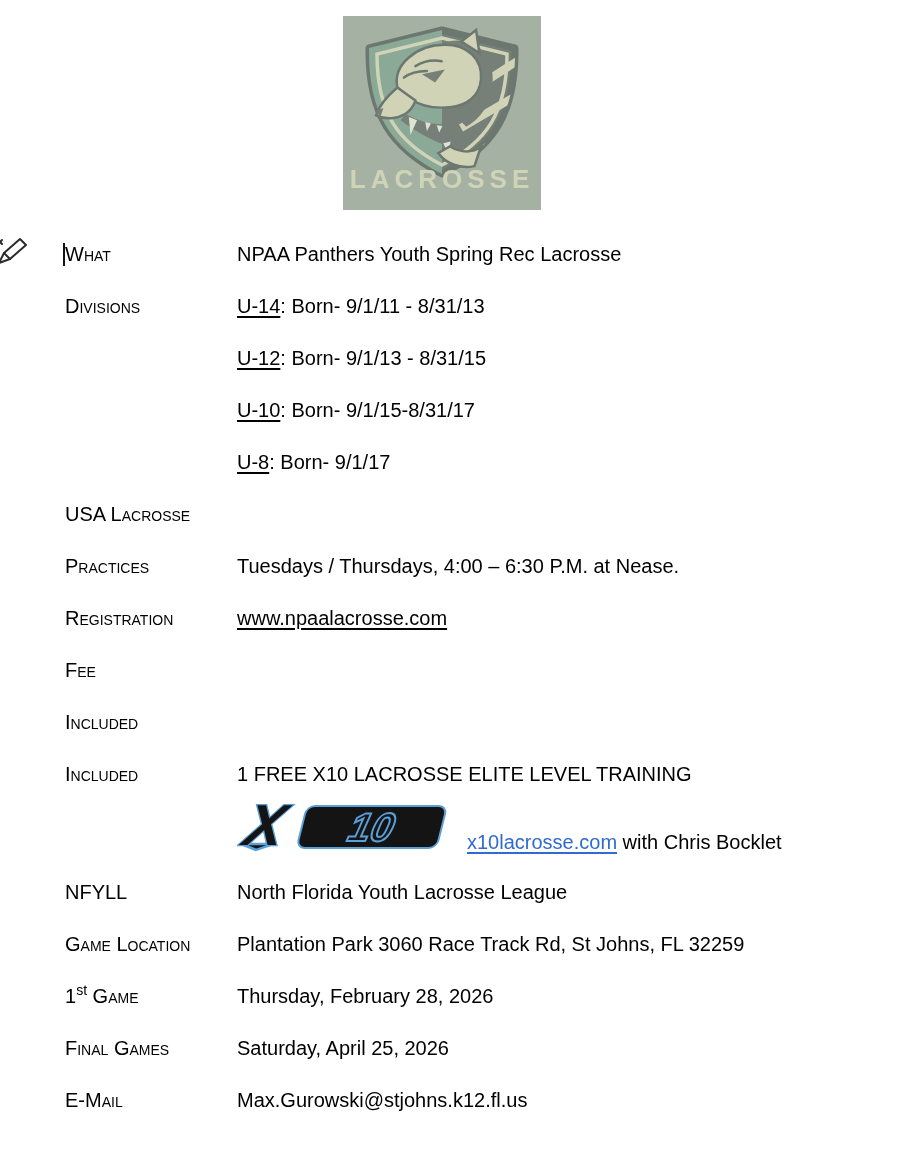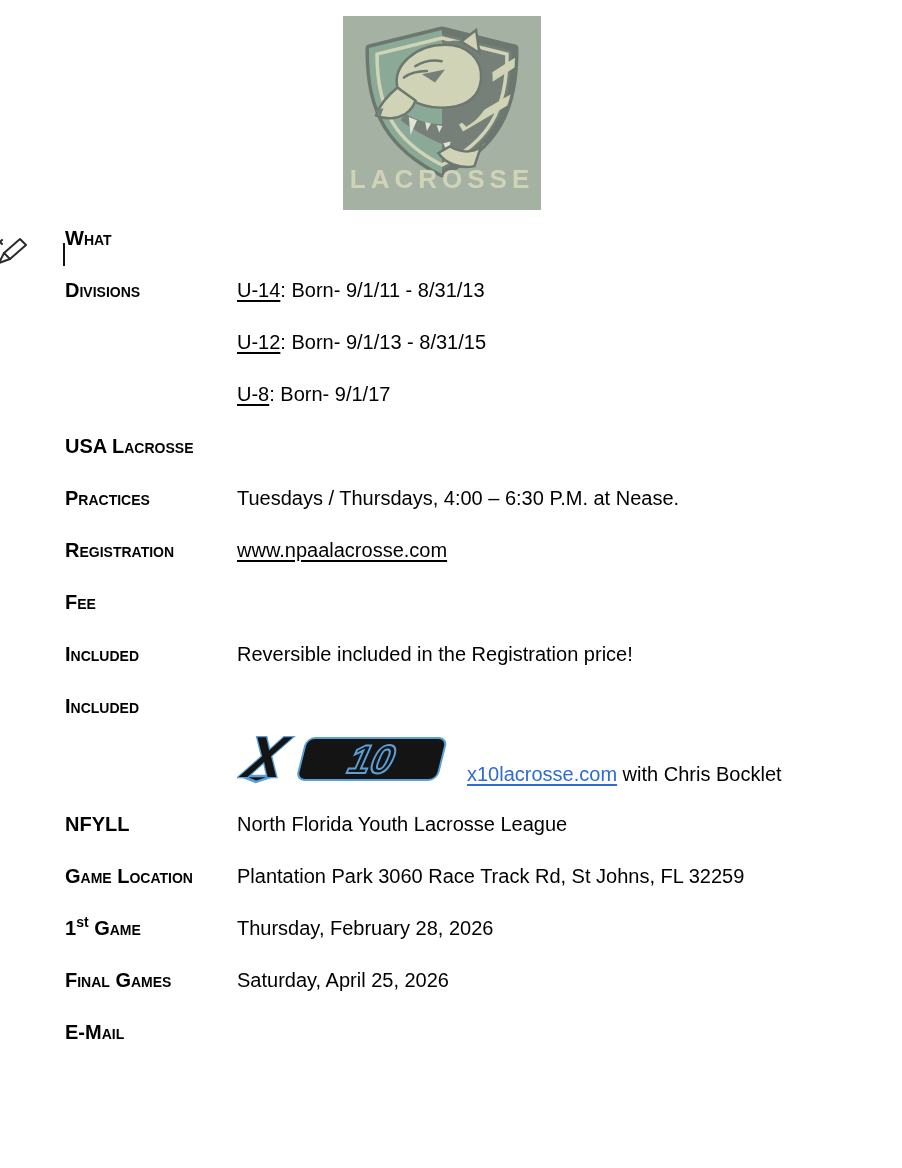--- a/index.html
+++ b/index.html
@@ -3,38 +3,38 @@
 <meta charset="utf-8">
 <style>
   html,body{margin:0;padding:0;}
   body{
     width:902px;height:1168px;background:#ffffff;color:#000;
     font-family:"Liberation Sans", sans-serif;position:relative;overflow:hidden;
   }
   .page{position:relative;width:100%;height:100%;box-sizing:border-box;padding:0 50px 0 65px;}
 
   
-  .logo-block{width:198px;height:194px;margin:16px 0 16px 278px;}
+  .logo-block{width:198px;height:194px;margin:16px 0 32px 278px;}
   .logo-block svg{display:block;}
   .f-bg{fill:var(--logo-bg);}
   .f-dark{fill:var(--logo-shield-dark);}
   .f-teal{fill:var(--logo-shield-teal);}
   .f-cream{fill:var(--logo-cream);}
   .f-white{fill:var(--logo-white);}
   .s-dark{stroke:var(--logo-outline);}
   .s-cream{stroke:var(--logo-cream);}
   .wordmark{fill:var(--logo-cream);font-family:"Liberation Sans",sans-serif;font-weight:700;letter-spacing:5px;font-size:26px;}
 
   
   .marker{position:absolute;left:-5px;top:219px;width:36px;height:34px;}
   .caret{position:absolute;left:63px;top:227px;width:2px;height:23px;background:#111;}
 
   
   .row{display:flex;align-items:baseline;margin-bottom:28px;font-size:20px;line-height:24px;}
-  .label{flex:0 0 172px;font-weight:700;}
+  .label{flex:0 0 172px;font-weight:400;}
   .sc{font-variant:small-caps;}
   .value{flex:1;}
   .u{text-decoration:underline;text-underline-offset:3px;}
   a.link{color:var(--link-blue);text-decoration:underline;text-underline-offset:3px;cursor:pointer;}
   sup.ord{font-size:14px;line-height:0;}
   .row-included-training{margin-bottom:12px;}
   .row-x10{margin-bottom:24px;}
   .row-x10 .value{display:flex;align-items:flex-end;gap:8px;}
   .x10svg{display:block;}
   .f-black{fill:var(--x10-black);}
@@ -94,32 +94,39 @@
         </g>
         <text class="wordmark" x="99" y="172" text-anchor="middle">LACROSSE</text>
       </g>
     </svg>
   </div>
 
   <div class="caret"></div>
 
   <div class="row">
     <div class="label sc">What</div>
+    <div class="value">NPAA Panthers Youth Spring Rec Lacrosse</div>
   </div>
 
   <div class="row">
     <div class="label sc">Divisions</div>
     <div class="value">
       <span class="u">U-14</span><span>: Born- 9/1/11 - 8/31/13</span>
     </div>
   </div>
   <div class="row">
     <div class="label"></div>
     <div class="value">
       <span class="u">U-12</span><span>: Born- 9/1/13 - 8/31/15</span>
+    </div>
+  </div>
+  <div class="row">
+    <div class="label"></div>
+    <div class="value">
+      <span class="u">U-10</span><span>: Born- 9/1/15-8/31/17</span>
     </div>
   </div>
   <div class="row">
     <div class="label"></div>
     <div class="value">
       <span class="u">U-8</span><span>: Born- 9/1/17</span>
     </div>
   </div>
 
   <div class="row">
@@ -137,25 +144,25 @@
       <span class="u">www.npaalacrosse.com</span>
     </div>
   </div>
 
   <div class="row">
     <div class="label sc">Fee</div>
   </div>
 
   <div class="row">
     <div class="label sc">Included</div>
-    <div class="value">Reversible included in the Registration price!</div>
   </div>
 
   <div class="row row-included-training">
     <div class="label sc">Included</div>
+    <div class="value">1 FREE X10 LACROSSE ELITE LEVEL TRAINING</div>
   </div>
 
   <div class="row row-x10">
     <div class="label"></div>
     <div class="value">
       <svg class="x10svg" width="222" height="58" viewBox="0 0 222 58">
         <g transform="translate(14,0) skewX(-14)">
           <path class="f-black s-blue" stroke-width="2.5" d="M2 46 L34 46 L18 52 Z"></path>
           <text x="2" y="47" font-size="58" font-weight="900" font-style="italic" class="f-black s-blue" stroke-width="2.5" paint-order="stroke" font-family="Liberation Sans, sans-serif">X</text>
           <rect x="58" y="8" width="140" height="42" rx="8" class="f-black s-blue" stroke-width="2"></rect>
@@ -183,15 +190,16 @@
     <div class="value">Thursday, February 28, 2026</div>
   </div>
 
   <div class="row">
     <div class="label sc">Final Games</div>
     <div class="value">Saturday, April 25, 2026</div>
   </div>
 
   <div class="row">
     <div class="label sc">E-Mail</div>
+    <div class="value">Max.Gurowski@stjohns.k12.fl.us</div>
   </div>
 
 </div>
 
 </body></html>

